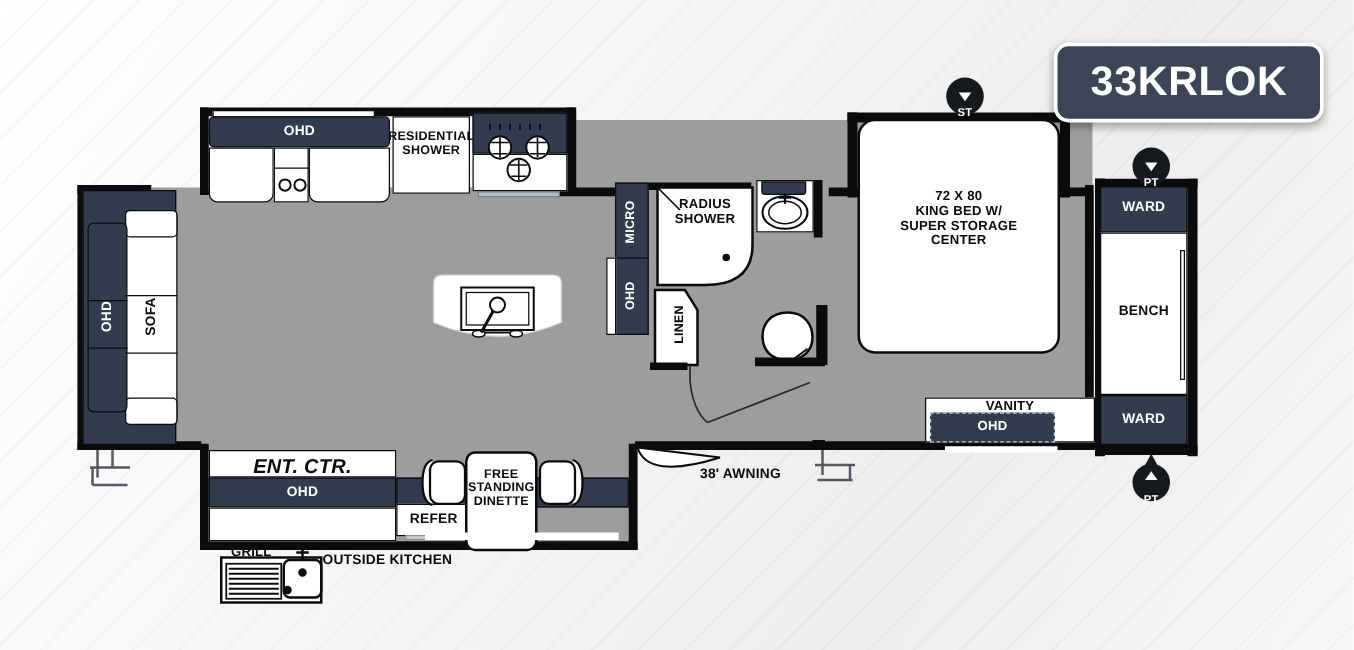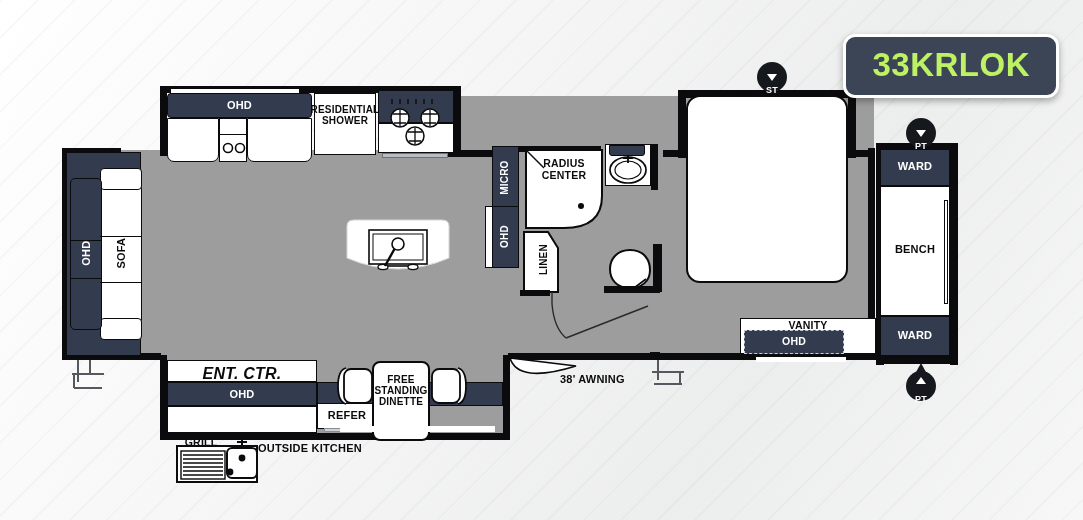--- a/index.html
+++ b/index.html
@@ -55,21 +55,21 @@
   }
   .pin .wtri{
     position:absolute;left:10px;top:12px;width:0;height:0;z-index:3;
     border-left:5px solid transparent;border-right:5px solid transparent;
     border-top:7px solid #ffffff;
   }
 
   
   #model-badge{
     position:absolute;right:24px;top:34px;
-    background:#3b4556;color:#bef264;
+    background:#3b4556;color:#ffffff;
     border:3px solid #ffffff;border-radius:12px;
     padding:9px 26px 11px 26px;
     font-size:33px;font-weight:bold;letter-spacing:.5px;
     box-shadow:0 3px 7px rgba(0,0,0,.33);
   }
 
   svg{display:block;overflow:visible;}
 </style>
 </head>
 <body>
@@ -185,21 +185,21 @@
   <div class="lbl w rot90" style="left:479px;top:231px;width:52px;font-size:10px;">OHD</div>
   <div class="abs white nb" style="left:485px;top:206px;width:8px;height:62px;border:1px solid #0b0b0d;"></div>
 
   <div class="abs wall" style="left:519px;top:146px;width:82px;height:6px;"></div>
   <svg class="abs" style="left:524px;top:148px;width:80px;height:84px;">
     <path d="M2 2 L78 2 L78 48 Q78 80 40 80 L2 80 Z" fill="#ffffff" stroke="#0b0b0d" stroke-width="2"></path>
     <path d="M2 2 L20 20" stroke="#0b0b0d" stroke-width="1.4"></path>
     <circle cx="57" cy="58" r="3" fill="#0b0b0d"></circle>
   </svg>
   <div class="lbl" style="left:524px;top:158px;width:80px;font-size:10.5px;">RADIUS
-CENTER</div>
+SHOWER</div>
 
   <svg class="abs" style="left:522px;top:228px;width:40px;height:68px;">
     <path d="M2 4 L26 4 L36 20 L36 64 L2 64 Z" fill="#ffffff" stroke="#0b0b0d" stroke-width="2"></path>
   </svg>
   <div class="lbl rot90" style="left:518px;top:254px;width:52px;font-size:10px;">LINEN</div>
   <div class="abs wall" style="left:520px;top:290px;width:30px;height:6px;"></div>
 
   <div class="abs white nb" style="left:605px;top:144px;width:46px;height:42px;border:1px solid #0b0b0d;"></div>
   <div class="abs navy" style="left:609px;top:145px;width:36px;height:11px;border-radius:0 0 3px 3px;"></div>
   <svg class="abs" style="left:606px;top:152px;width:44px;height:34px;">
@@ -221,20 +221,24 @@
     <path d="M18 48 L100 16" fill="none" stroke="#2a2a2a" stroke-width="1.4"></path>
   </svg>
 
   <div class="abs wall" style="left:678px;top:90px;width:178px;height:8px;"></div>
   <div class="abs wall" style="left:678px;top:90px;width:8px;height:68px;"></div>
   <div class="abs wall" style="left:848px;top:90px;width:8px;height:68px;"></div>
   <div class="abs wall" style="left:663px;top:150px;width:24px;height:7px;"></div>
   <div class="abs wall" style="left:848px;top:150px;width:26px;height:7px;"></div>
 
   <div class="abs white" style="left:686px;top:95px;width:162px;height:188px;border-radius:14px;border-width:2px;"></div>
+  <div class="lbl" style="left:686px;top:152px;width:162px;font-size:10.5px;">72 X 80
+KING BED W/
+SUPER STORAGE
+CENTER</div>
 
   <div class="abs wall" style="left:876px;top:143px;width:8px;height:222px;"></div>
   <div class="abs wall" style="left:876px;top:143px;width:8px;height:8px;"></div>
 
   <div class="abs navy" style="left:880px;top:148px;width:70px;height:38px;"></div>
   <div class="lbl w" style="left:880px;top:160px;width:70px;font-size:11px;">WARD</div>
 
   <div class="abs white" style="left:880px;top:186px;width:70px;height:130px;"></div>
   <div class="lbl" style="left:880px;top:243px;width:70px;font-size:11px;text-align:center;">BENCH</div>
   <div class="abs" style="left:944px;top:200px;width:4px;height:104px;background:#ffffff;border:1px solid #0b0b0d;"></div>

